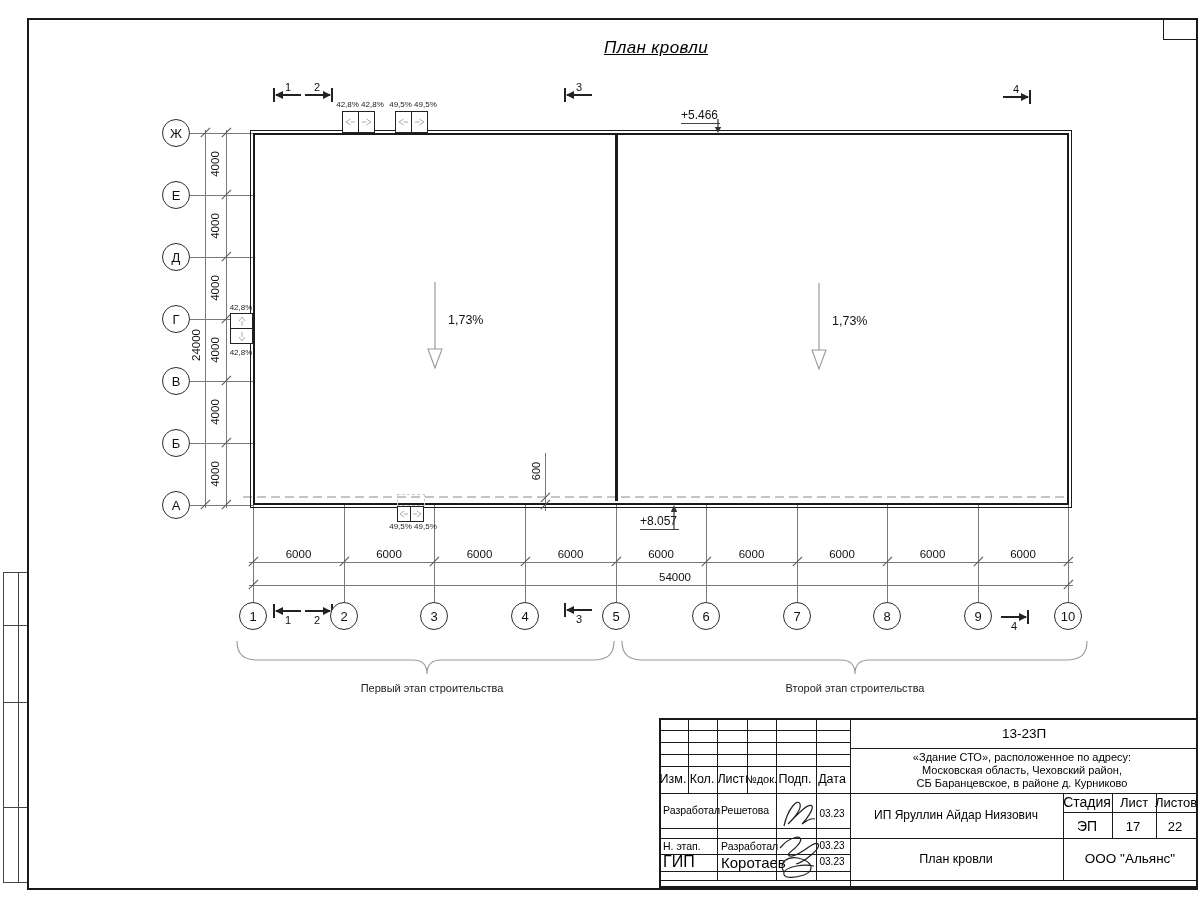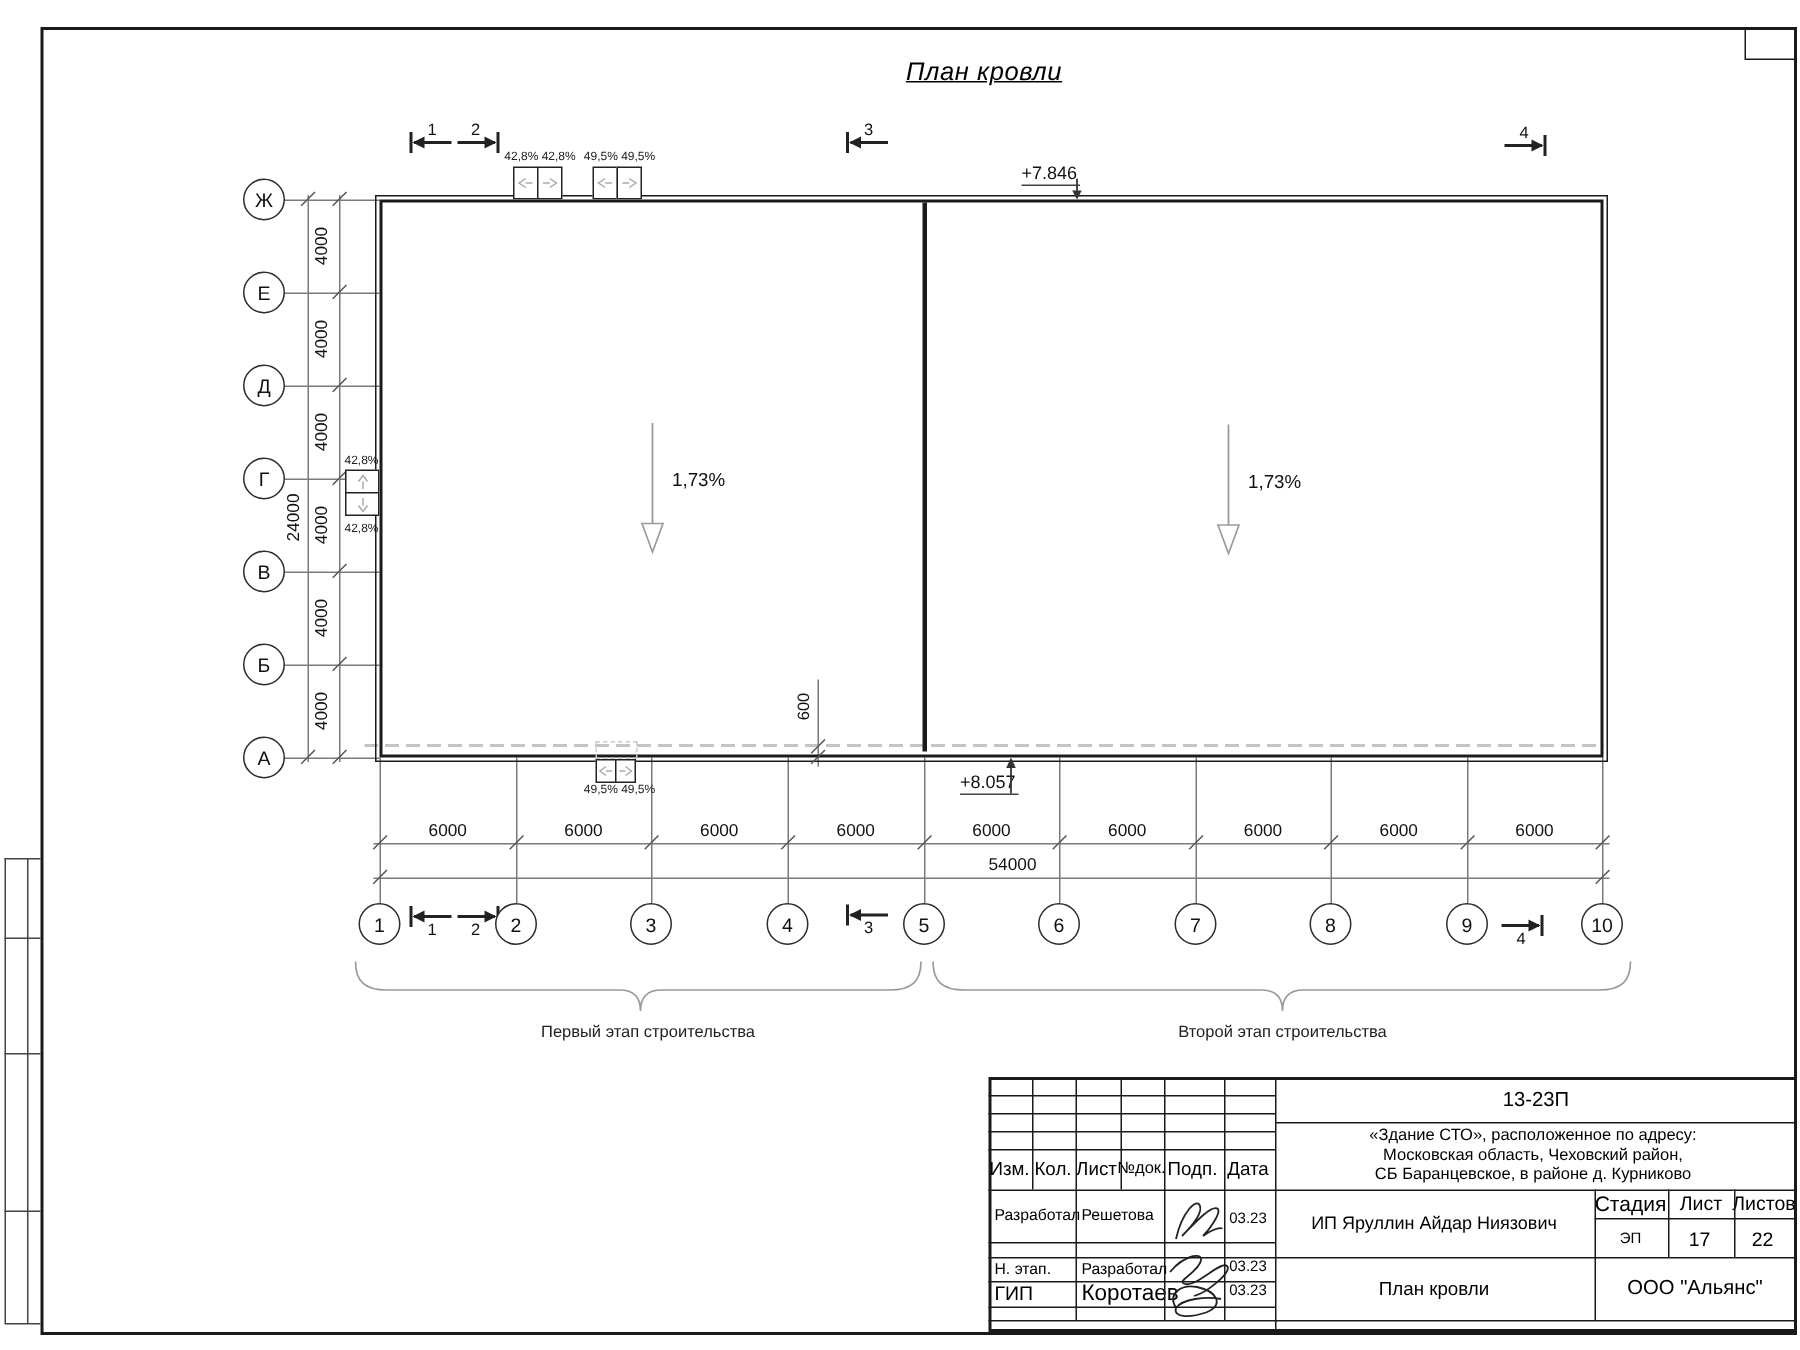--- a/index.html
+++ b/index.html
@@ -45,21 +45,21 @@
     <line x1="9" y1="1" x2="9" y2="68" stroke="#9a9a9a" stroke-width="1.2"></line>
     <polygon points="9,87 2,68 16,68" fill="#fff" stroke="#9a9a9a" stroke-width="1.1"></polygon>
   </svg>
   <span class="slopelab" style="left:448px;top:313px">1,73%</span>
   <svg class="abs" style="left:810px;top:282px;z-index:1" width="18" height="90">
     <line x1="9" y1="1" x2="9" y2="68" stroke="#9a9a9a" stroke-width="1.2"></line>
     <polygon points="9,87 2,68 16,68" fill="#fff" stroke="#9a9a9a" stroke-width="1.1"></polygon>
   </svg>
   <span class="slopelab" style="left:832px;top:314px">1,73%</span>
 
-  <span class="abs elev" style="left:681px;top:108px">+7.846</span>
+  <span class="abs elev" style="left:681px;top:108px">+5.466</span>
   <svg class="abs" style="left:712px;top:119px;z-index:2" width="12" height="15">
     <line x1="6" y1="0" x2="6" y2="9" stroke="#333" stroke-width="1.2"></line>
     <polygon points="6,14 2.8,8 9.2,8" fill="#333"></polygon>
   </svg>
   <span class="abs elev" style="left:640px;top:514px">+8.057</span>
   <svg class="abs" style="left:668px;top:504px;z-index:2" width="12" height="26">
     <polygon points="6,1 2.8,8 9.2,8" fill="#333"></polygon>
     <line x1="6" y1="7" x2="6" y2="25" stroke="#333" stroke-width="1.2"></line>
   </svg>
 
@@ -160,38 +160,38 @@
   <span class="c tbtxt" style="left:761px;top:779px;font-size:11px">№док.</span>
   <span class="c tbtxt" style="left:795px;top:779px;font-size:12.5px">Подп.</span>
   <span class="c tbtxt" style="left:832px;top:779px;font-size:12.5px">Дата</span>
 
   <span class="l tbtxt" style="left:663px;top:810px;font-size:10.5px">Разработал</span>
   <span class="l tbtxt" style="left:721px;top:810px;font-size:10.5px">Решетова</span>
   <span class="c tbtxt" style="left:832px;top:813px;font-size:10px">03.23</span>
   <span class="l tbtxt" style="left:663px;top:846px;font-size:10.5px">Н. этап.</span>
   <span class="l tbtxt" style="left:721px;top:846px;font-size:10.5px">Разработал</span>
   <span class="c tbtxt" style="left:832px;top:845px;font-size:10px">03.23</span>
-  <span class="l tbtxt" style="left:663px;top:862px;font-size:13px">ГИП</span>
+  <span class="l tbtxt" style="left:663px;top:862px;font-size:16px">ГИП</span>
   <span class="l tbtxt" style="left:721px;top:862px;font-size:15px">Коротаев</span>
   <span class="c tbtxt" style="left:832px;top:861px;font-size:10px">03.23</span>
 
   <svg class="abs" style="left:778px;top:794px" width="40" height="38">
     <path d="M6,32 C10,14 20,4 22,10 C24,16 12,28 10,30 C16,24 30,8 34,12 C36,15 28,26 24,30 C28,27 34,24 37,25" fill="none" stroke="#222" stroke-width="1.2"></path>
   </svg>
   <svg class="abs" style="left:774px;top:832px" width="54" height="50">
     <path d="M6,16 C16,4 30,2 26,10 C22,18 10,22 16,24 C24,26 40,8 44,12 C48,16 30,30 22,32" fill="none" stroke="#222" stroke-width="1.2"></path>
     <path d="M10,40 C4,30 14,24 24,26 C38,29 42,38 30,43 C18,47 8,46 10,40 C14,34 30,32 40,34" fill="none" stroke="#222" stroke-width="1.2"></path>
   </svg>
 
   <span class="c tbtxt" style="left:956px;top:815px;font-size:12px">ИП Яруллин Айдар Ниязович</span>
   <span class="c tbtxt" style="left:956px;top:859px;font-size:12.5px">План кровли</span>
   <span class="c tbtxt" style="left:1087px;top:802px;font-size:14px">Стадия</span>
   <span class="c tbtxt" style="left:1134px;top:802px;font-size:13px">Лист</span>
   <span class="c tbtxt" style="left:1176px;top:802px;font-size:13px">Листов</span>
-  <span class="c tbtxt" style="left:1087px;top:826px;font-size:10px">ЭП</span>
+  <span class="c tbtxt" style="left:1087px;top:826px;font-size:14px">ЭП</span>
   <span class="c tbtxt" style="left:1133px;top:826px;font-size:13px">17</span>
   <span class="c tbtxt" style="left:1175px;top:826px;font-size:13px">22</span>
   <span class="c tbtxt" style="left:1130px;top:858px;font-size:13.5px">ООО "Альянс"</span>
 
 <div style="position: absolute; left: 190px; top: 133px; width: 63px; height: 1px; background: rgb(122, 122, 122);"></div>
     <div class="axc" style="position: absolute; left: 162px; top: 119px;">Ж</div>
     <div style="position: absolute; left: 190px; top: 195px; width: 63px; height: 1px; background: rgb(122, 122, 122);"></div>
     <div class="axc" style="position: absolute; left: 162px; top: 181px;">Е</div>
     <div style="position: absolute; left: 190px; top: 257px; width: 63px; height: 1px; background: rgb(122, 122, 122);"></div>
     <div class="axc" style="position: absolute; left: 162px; top: 243px;">Д</div>

